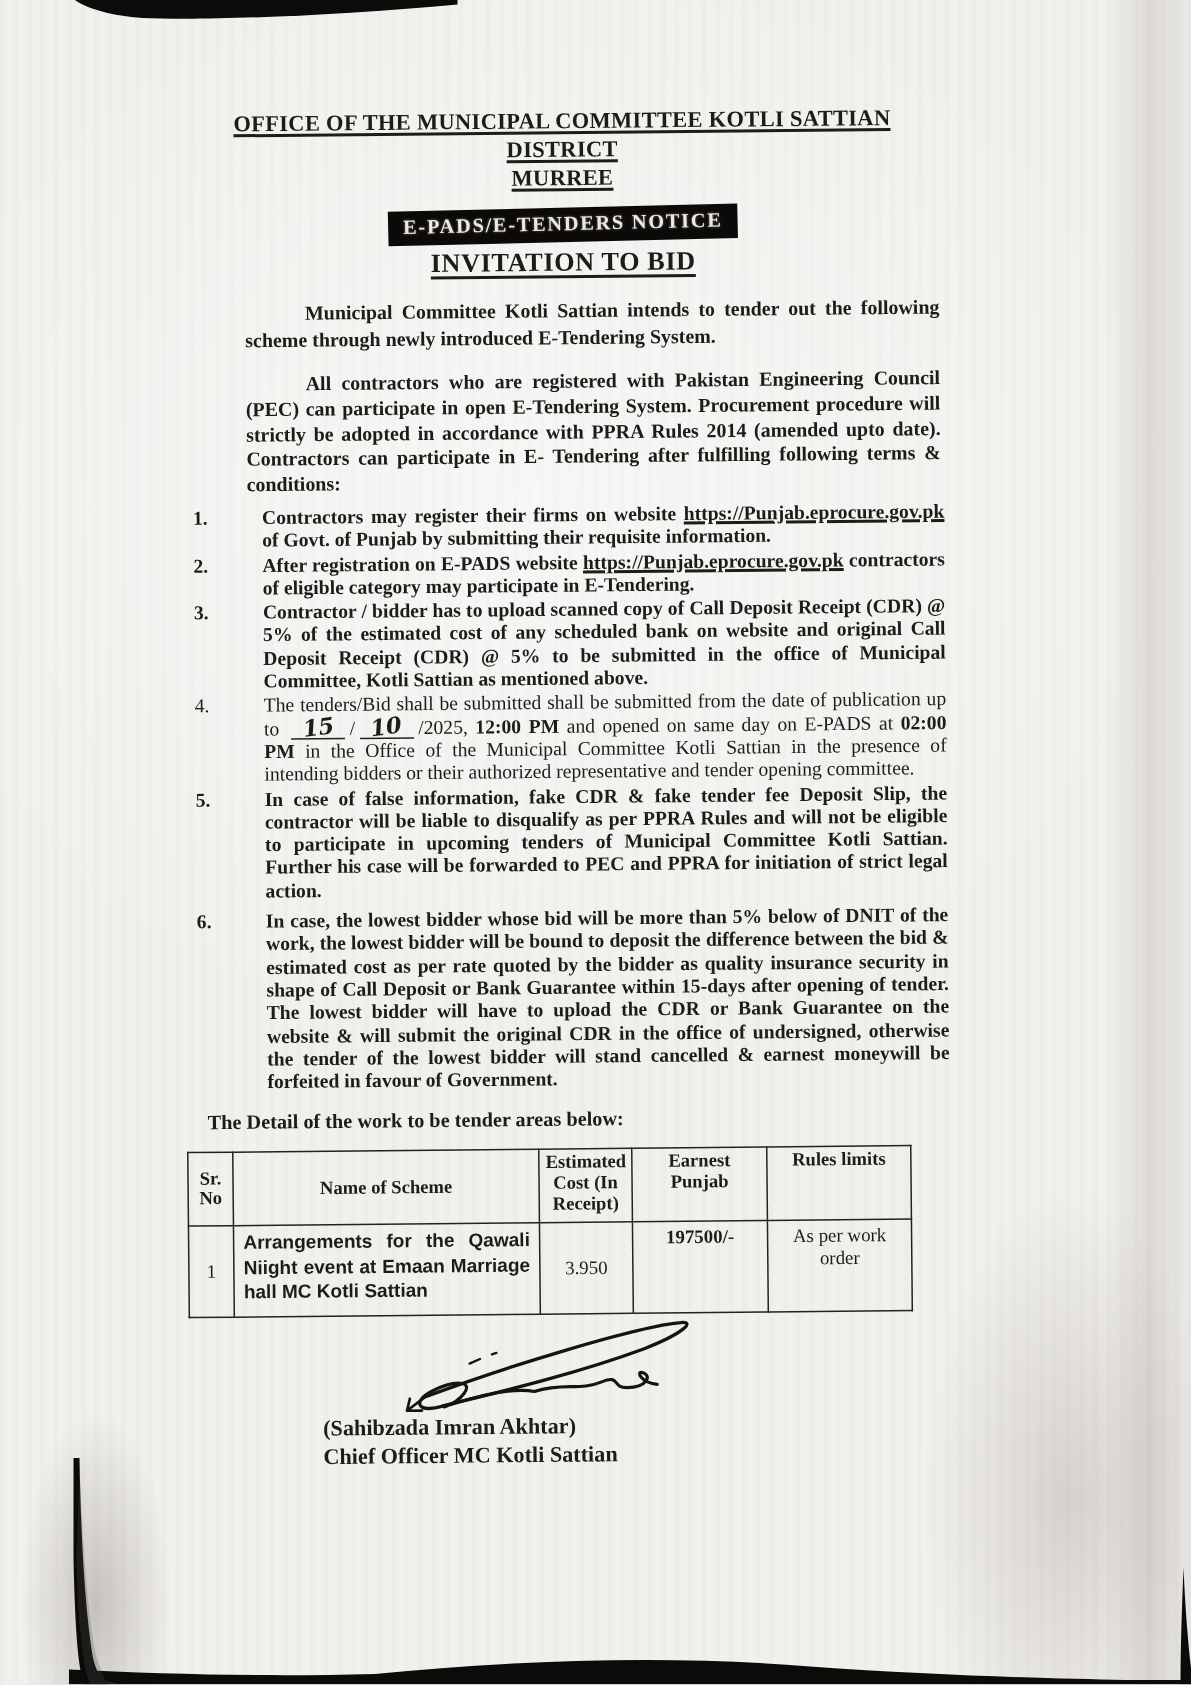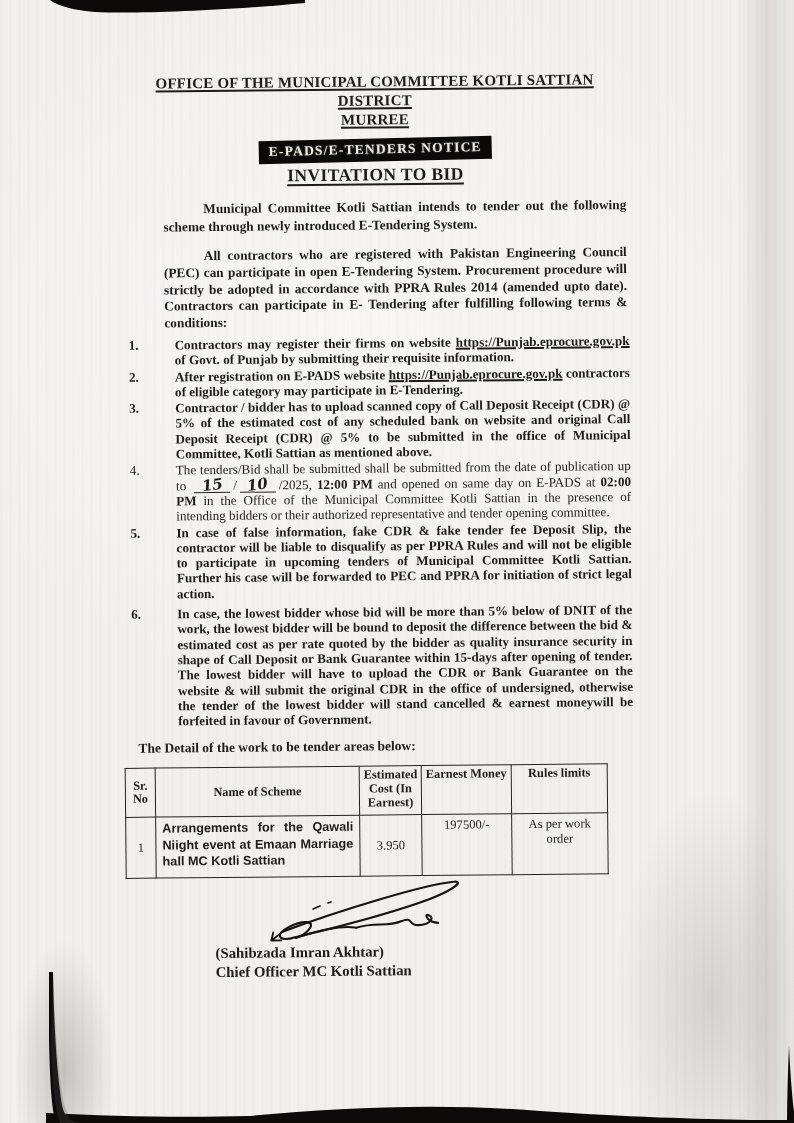--- a/index.html
+++ b/index.html
@@ -59,21 +59,21 @@
   .schemes th{font-size:12.4px;line-height:13.8px;font-weight:700;text-align:center;height:44px;}
   .schemes .v-mid{vertical-align:middle;}
   .schemes .v-top{vertical-align:top;}
   .schemes td{font-size:12.6px;height:54px;}
   td.sr{text-align:center;vertical-align:middle;}
   td.scheme{
     font-family:"Liberation Sans", sans-serif;font-weight:700;font-size:12.7px;
     line-height:16.5px;text-align:justify;padding:3px 6px;vertical-align:top;
   }
   td.cost{text-align:center;vertical-align:middle;}
-  td.earnest{text-align:center;vertical-align:top;padding-top:3px;}
+  td.earnest{text-align:center;vertical-align:top;padding-top:3px;font-weight:bold;}
   td.time{text-align:center;vertical-align:top;padding-top:3px;margin-top:16px;}
   .sig-scribble{display:block;margin:2px 0 0 128px;}
   .sig-name{margin-left:85px;font-weight:700;font-size:14.8px;line-height:18.5px;}
 </style>
 </head>
 <body>
 
 <div class="page">
 
   <div class="doc">
@@ -135,22 +135,22 @@
         <col style="width:30px">
           <col style="width:204px">
           <col style="width:62px">
           <col style="width:90px">
           <col style="width:96px">
       </colgroup>
       <thead>
         <tr>
           <th class="v-mid">Sr. No</th>
           <th class="v-mid">Name of Scheme</th>
-          <th class="v-top">Estimated Cost (In Earnest)</th>
-          <th class="v-top">Earnest Money</th>
+          <th class="v-top">Estimated Cost (In Receipt)</th>
+          <th class="v-top">Earnest Punjab</th>
           <th class="v-top">Rules limits</th>
         </tr>
       </thead>
       <tbody>
         <tr>
           <td class="sr">1</td>
           <td class="scheme">Arrangements for the Qawali Niight event at Emaan Marriage hall MC Kotli Sattian</td>
           <td class="cost">3.950</td>
           <td class="earnest">197500/-</td>
           <td class="time">As per work order</td>

